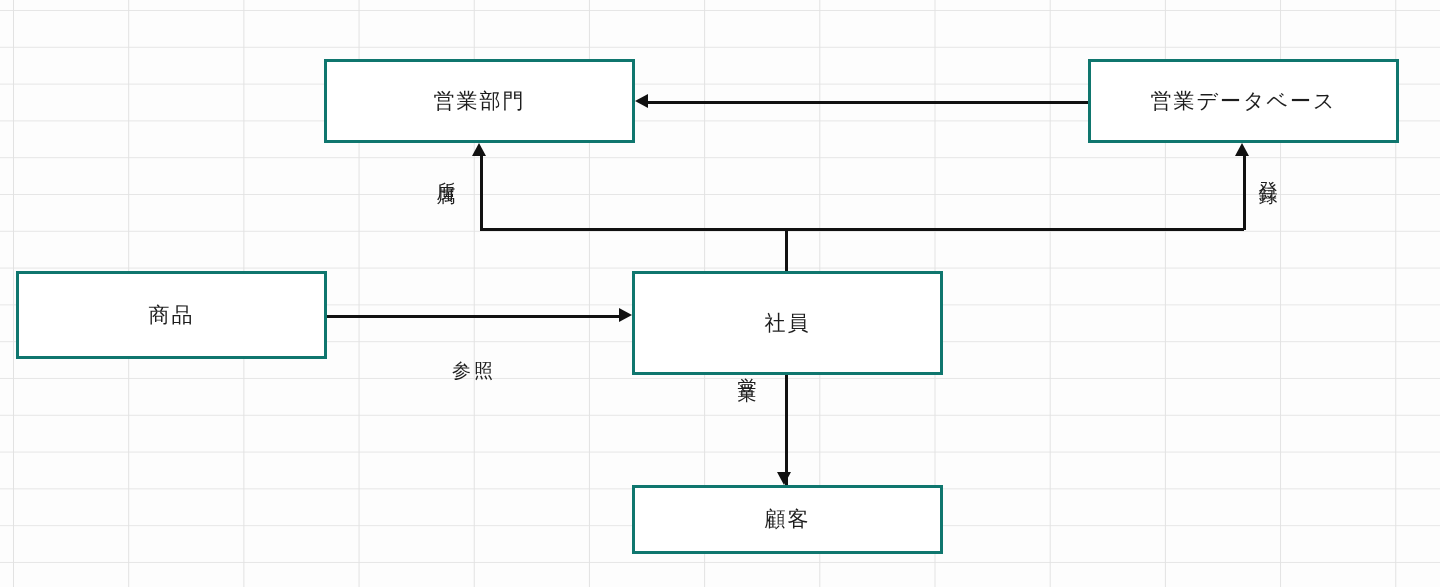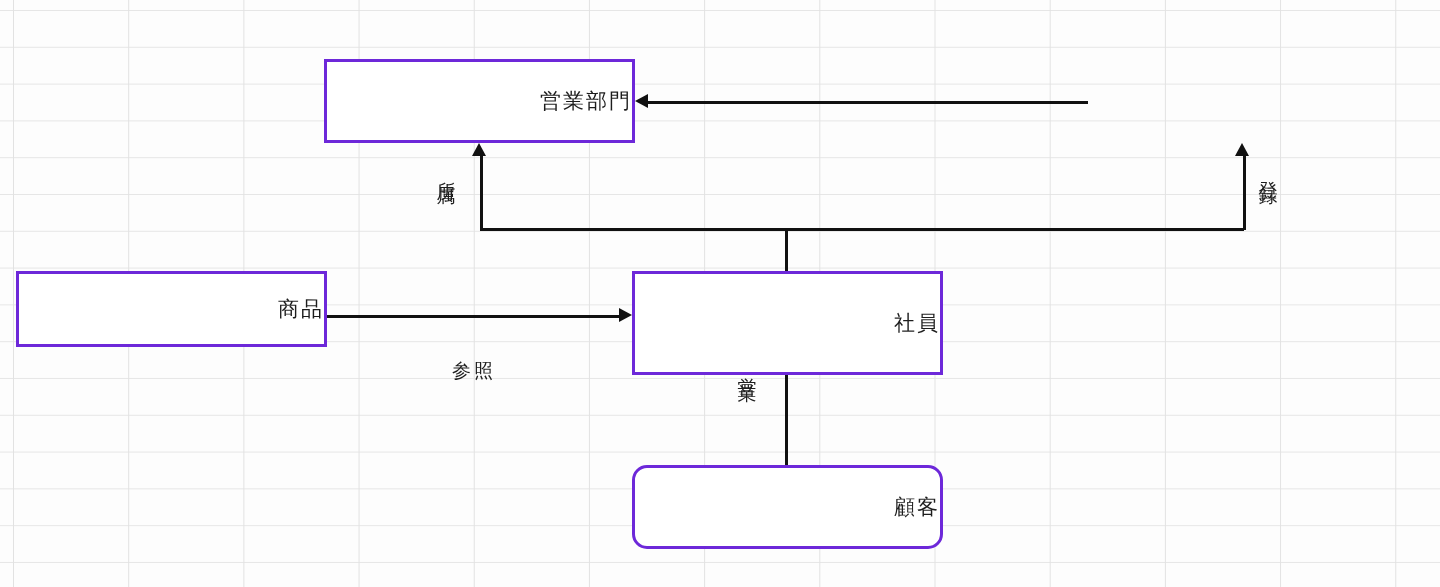--- a/index.html
+++ b/index.html
@@ -26,24 +26,24 @@
       linear-gradient(to right, #e2e2e2 1px, transparent 1px),
       linear-gradient(to bottom, #e6e6e6 1px, transparent 1px);
     background-size: 115.2px 36.8px;
     background-position: 13px 10px;
   }
   
   .node {
     position: absolute;
     box-sizing: border-box;
     background: #ffffff;
-    border: 3px solid #6d28d9;
+    border: 3px solid #0f766e;
     display: flex;
     align-items: center;
-    justify-content: flex-end;
+    justify-content: center;
     z-index: 4;
   }
   .node-label {
     font-size: 21px;
     color: #1d1d1d;
     letter-spacing: 2px;
     line-height: 1;
     white-space: nowrap;
   }
   
@@ -132,26 +132,29 @@
 
   <div class="vline" style="left:785px; top:357px; height:128px;"></div>
   <div class="arrow arrow-up" style="left:777px; top:353px;"></div>
   <div class="arrow arrow-down" style="left:777px; top:472px;"></div>
   <div class="edge-label vertical" style="left:737px; top:362px;">営業</div>
 
   <div class="node" style="left:324px; top:59px; width:311px; height:84px;">
     <span class="node-label">営業部門</span>
   </div>
 
+  <div class="node" style="left:1088px; top:59px; width:311px; height:84px;">
+    <span class="node-label">営業データベース</span>
+  </div>
 
-  <div class="node" style="left:16px; top:271px; width:311px; height:76px;">
+  <div class="node" style="left:16px; top:271px; width:311px; height:88px;">
     <span class="node-label">商品</span>
   </div>
 
   <div class="node" style="left:632px; top:271px; width:311px; height:104px;">
     <span class="node-label">社員</span>
   </div>
 
-  <div class="node" style="left:632px; top:465px; width:311px; height:84px;border-radius:15px;">
+  <div class="node" style="left:632px; top:485px; width:311px; height:69px;">
     <span class="node-label">顧客</span>
   </div>
 
 </div>
 
 </body></html>

